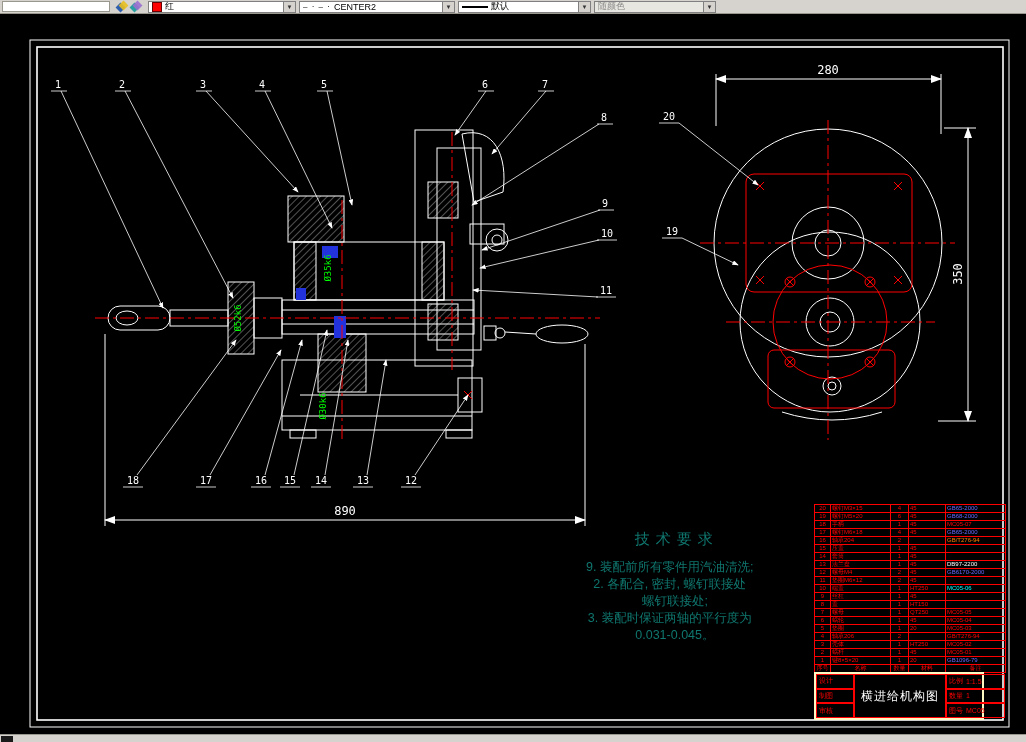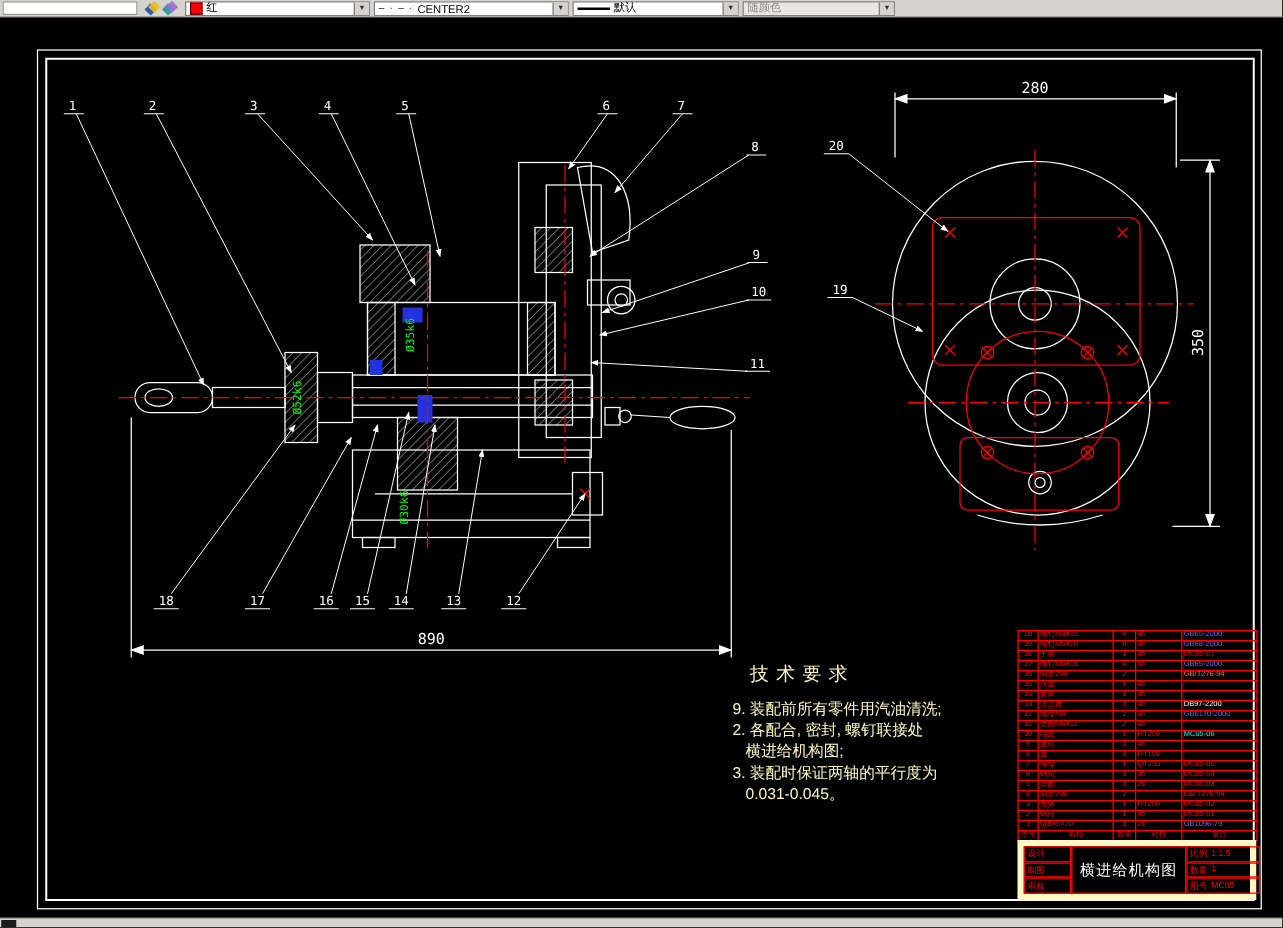--- a/index.html
+++ b/index.html
@@ -23,31 +23,31 @@
   .swatch{width:8px;height:8px;background:#f00;border:1px solid #600;}
   .lt-preview{font-size:8px;letter-spacing:1px;color:#000;}
   .lw-preview{width:26px;height:2px;background:#000;}
   .combo.disabled{color:#8a8a8a;background:#e8e6e0;}
   .c-color{width:148px;} .c-linetype{width:156px;} .c-lineweight{width:133px;} .c-plot{width:122px;}
 
   
   .canvas{position:relative;height:720px;background:#000;flex:0 0 720px;}
   .canvas svg{position:absolute;left:0;top:0;}
 
-  .tech{position:absolute;left:586px;top:516px;color:#fef9c3;}
+  .tech{position:absolute;left:586px;top:516px;color:#0f766e;text-align:center;}
   .tech .title{font-size:15px;letter-spacing:6px;margin:0 0 10px 14px;}
   .tech .line{font-size:12.5px;line-height:17px;white-space:pre;}
 
   .bom{position:absolute;left:814px;top:490px;width:191px;}
   .bom table{border-collapse:collapse;width:100%;table-layout:fixed;}
   .bom td{border:1px solid #f00;color:#f00;font-size:6px;line-height:7px;height:7px;
           padding:0 1px;white-space:nowrap;overflow:hidden;}
   .bom tr.hdr td{text-align:center;}
 
-  .titleblock{position:absolute;left:814px;top:658px;width:191px;height:48px;border:5px solid #fef9c3;
+  .titleblock{position:absolute;left:814px;top:658px;width:170px;height:48px;border:2px solid #fef9c3;
               box-sizing:border-box;display:grid;grid-template-columns:38px 92px 59px;
               grid-template-rows:1fr 1fr 1fr;color:#f00;font-size:7px;text-align:right;}
   .titleblock .cell{border:1px solid #f00;display:flex;align-items:center;padding:0 2px;box-sizing:border-box;gap:3px;}
   .titleblock .tcell{grid-row:1 / span 3;grid-column:2;display:flex;align-items:center;justify-content:center;
                      color:#fff;font-size:12px;letter-spacing:1px;border:1px solid #f00;box-sizing:border-box;}
 
   
   .bottombar{height:8px;background:#d6d3ce;border-top:1px solid #9a978f;box-sizing:border-box;
              display:flex;align-items:center;flex:0 0 8px;}
   .bb-btn{width:12px;height:6px;background:#1a1a1a;margin-left:1px;}
@@ -329,21 +329,21 @@
             <line x1="659" y1="109" x2="679" y2="109"></line>
             <line x1="679" y1="109" x2="758" y2="171" marker-end="url(#la)"></line>
           </g>
       </g>
     </svg>
 
     <div class="tech">
       <div class="title">技术要求</div>
       <div class="line">9. 装配前所有零件用汽油清洗;</div>
       <div class="line">2. 各配合, 密封, 螺钉联接处</div>
-      <div class="line">   横进给机构图;</div>
+      <div class="line">   螺钉联接处;</div>
       <div class="line">3. 装配时保证两轴的平行度为</div>
       <div class="line">   0.031-0.045。</div>
     </div>
 
     <div class="bom">
       <table>
         <colgroup>
             <col style="width:16px">
             <col style="width:60px">
             <col style="width:18px">

